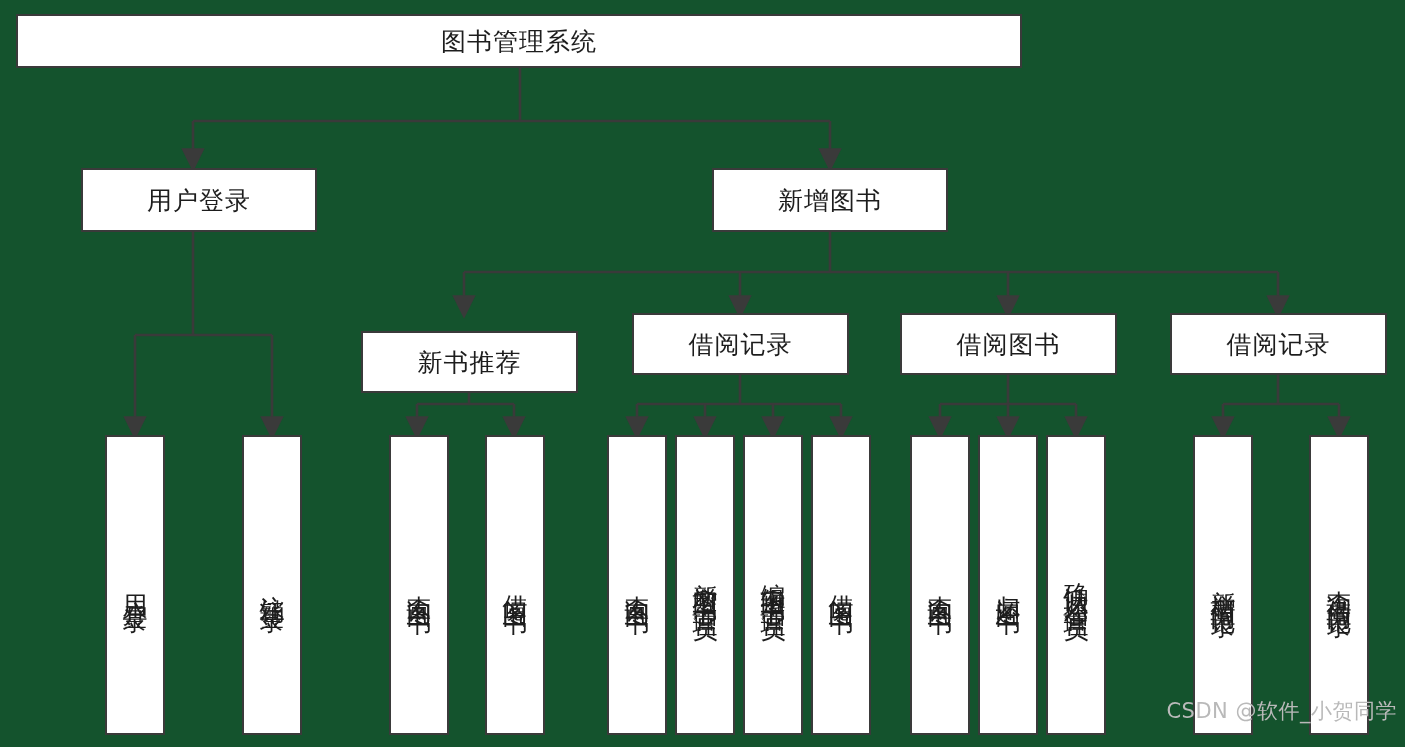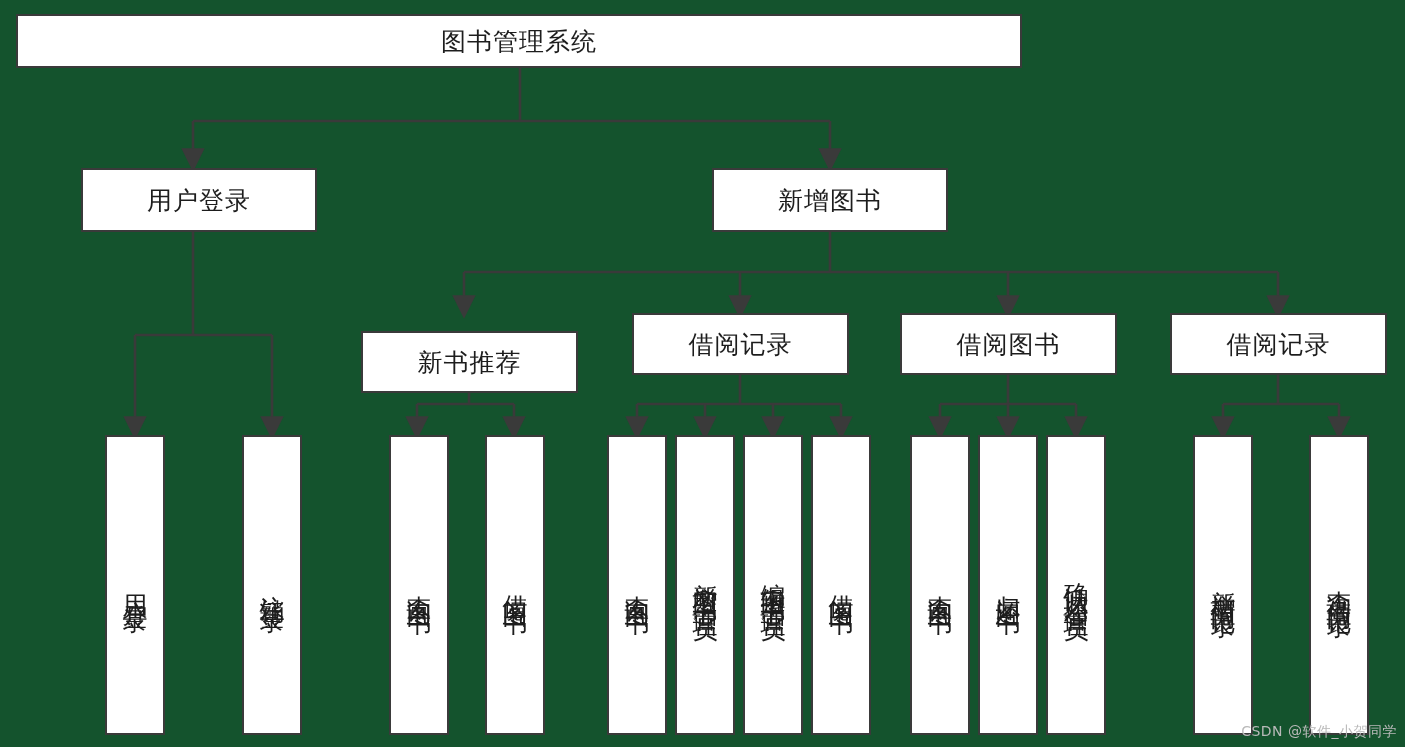--- a/index.html
+++ b/index.html
@@ -58,22 +58,22 @@
     writing-mode: vertical-rl;
     text-orientation: upright;
     font-size: 25px;
     line-height: 1.0;
     letter-spacing: 5px;
     white-space: nowrap;
   }
   #watermark {
     position: absolute;
     right: 8px;
-    bottom: 6px;
-    font-size: 14px;
+    bottom: 22px;
+    font-size: 21px;
     color: #b9b9b9;
     letter-spacing: 0.5px;
     white-space: nowrap;
     user-select: none;
   }
 </style>
 </head>
 <body>
 
 <div id="canvas">

